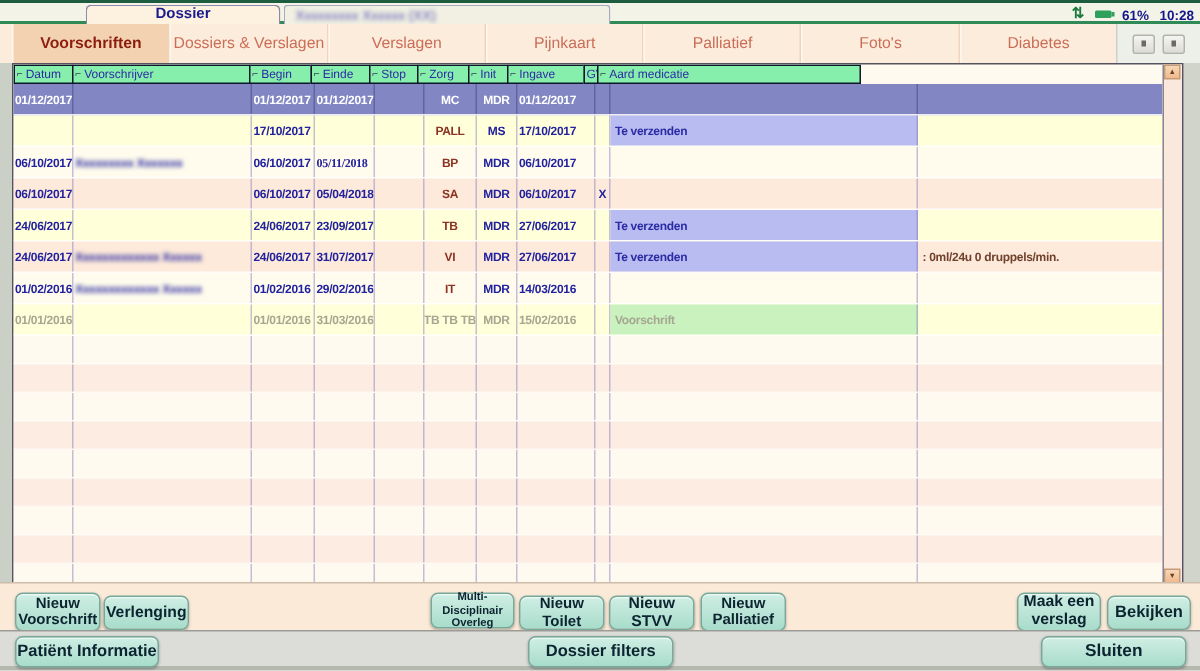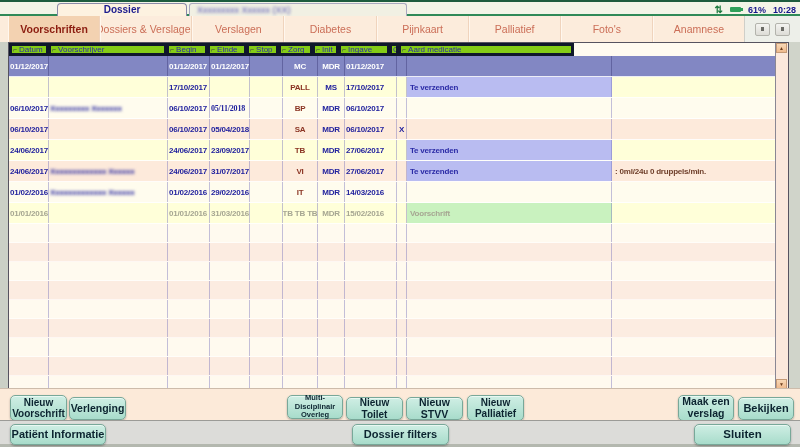--- a/index.html
+++ b/index.html
@@ -37,21 +37,21 @@
 
   
   .edgeL{position:absolute;left:0;top:42px;width:8px;height:346px;background:#cbd0c6}
   .edgeR{position:absolute;left:789px;top:42px;width:11px;height:346px;background:#d0d4ca}
 
   
   .tablewrap{position:absolute;left:8px;top:42px;width:779px;height:346px;border:1px solid #565360;
              background:#fffaf0;display:flex}
   .grid{width:766px;display:flex;flex-direction:column;flex:none;overflow:hidden}
   .headrow{display:flex;height:13px;flex:none}
-  .hcell{box-sizing:border-box;background:#84cc16;border:3px solid #0f172a;margin-left:-1px;
+  .hcell{box-sizing:border-box;background:#86efac;border:1px solid #0f172a;margin-left:-1px;
          color:#2b2ba6;font-size:8px;display:flex;align-items:center;gap:2px;padding:0 1px;
          overflow:hidden;white-space:nowrap;cursor:pointer;flex:none}
   .hcell:first-child{margin-left:0}
   .sorticon{font-size:7px;line-height:6px;color:#3c3a52;flex:none}
   .row{display:flex;height:21px;flex:none;box-sizing:border-box;border-bottom:1px solid rgba(255,255,255,.85);cursor:pointer}
   .cell{box-sizing:border-box;border-right:1px solid rgba(122,117,188,.45);font-size:8px;font-weight:bold;
         letter-spacing:-0.2px;color:#22229e;display:flex;align-items:center;padding:0 1px;
         white-space:nowrap;overflow:hidden;flex:none}
   .cell.center{justify-content:center;padding:0}
   .cell.zorg{justify-content:center;padding:0;color:#8b3423}
@@ -93,25 +93,24 @@
     <span>61%</span>
     <span>10:28</span>
   </div>
 </div>
 
 <div class="tabbar">
   <div class="tabs">
       <div class="tab active">Voorschriften</div>
       <div class="tab">Dossiers &amp; Verslagen</div>
       <div class="tab">Verslagen</div>
-      <div class="tab">Diabetes</div>
       <div class="tab">Pijnkaart</div>
       <div class="tab">Palliatief</div>
       <div class="tab">Foto's</div>
-      <div class="tab">Anamnese</div>
+      <div class="tab">Diabetes</div>
     </div>
   <div class="tabcorner">
     <span class="minibtn">
         <i></i>
       </span>
     <span class="minibtn">
         <i></i>
       </span>
   </div>
 </div>

